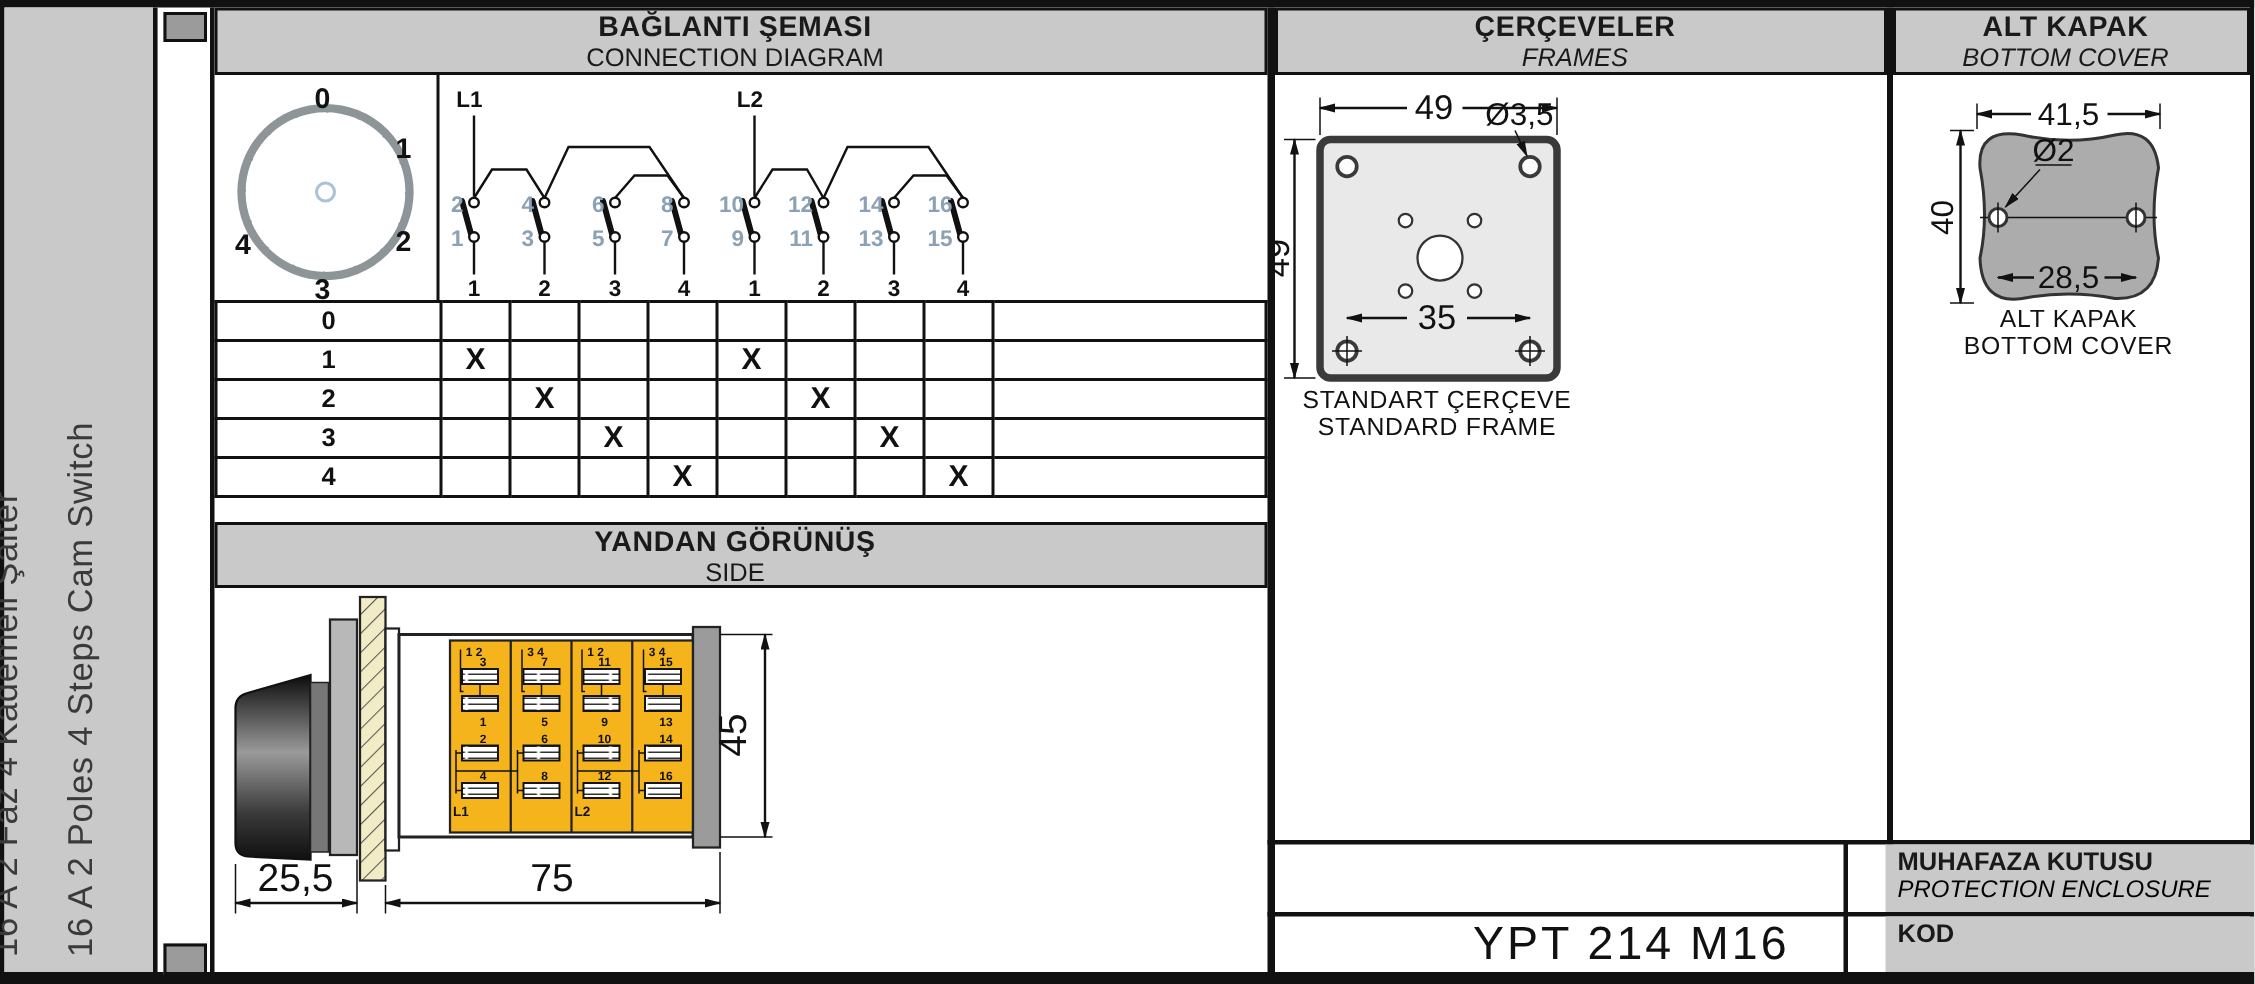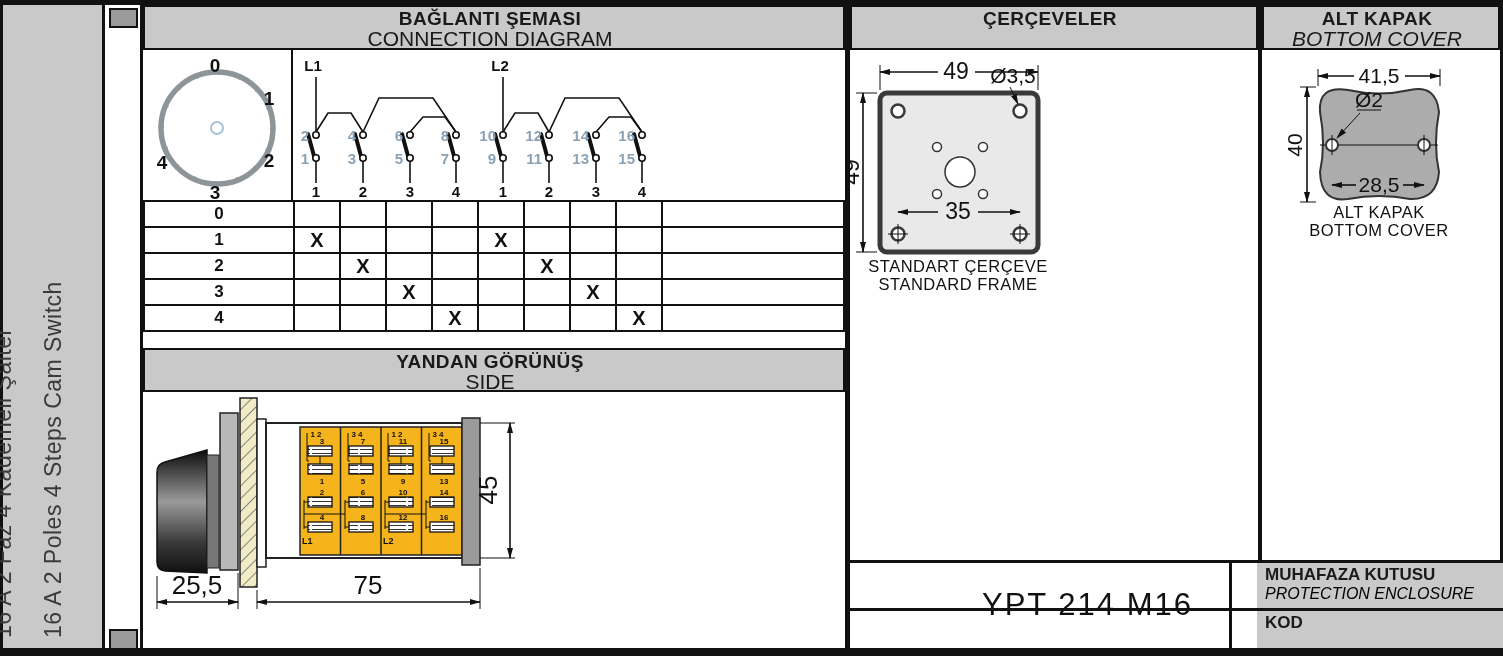--- a/index.html
+++ b/index.html
@@ -2,21 +2,21 @@
 <html><head>
 <meta charset="utf-8">
 <style>
   * { margin:0; padding:0; box-sizing:border-box; }
   body { font-family:"Liberation Sans", sans-serif; background:#fff; }
   .page { position:relative; width:1503px; height:656px; background:#fff; overflow:hidden; }
   .abs { position:absolute; }
   .blk { background:#111; }
   .hdr { position:absolute; background:#c9c9c9; border:2px solid #111; text-align:center; padding:1px 8px 0 0; }
   .hdr .l1 { font-weight:bold; font-size:19px; line-height:21px; letter-spacing:.4px; color:#1a1a1a; }
-  .hdr .l2 { font-size:21px; line-height:19px; color:#1a1a1a; }
+  .hdr .l2 { font-size:17px; line-height:19px; color:#1a1a1a; }
   .hdr .it { font-style:italic; }
   .sidebar { position:absolute; left:3px; top:5px; width:102px; height:643px; background:#c9c9c9; border-right:3px solid #111; }
   .vtext { position:absolute; bottom:10px; white-space:nowrap; transform-origin:0 100%; transform:rotate(-90deg); font-size:23px; color:#3a3a3a; letter-spacing:.5px; }
   .sq { position:absolute; left:109px; width:29px; background:#9b9b9b; border:2px solid #111; }
   table.xtab { position:absolute; left:143px; top:200px; width:702px; height:130px; border-collapse:collapse; table-layout:fixed; }
   table.xtab td { border:2px solid #111; height:26px; text-align:center; vertical-align:middle; padding:0; font-size:20px; font-weight:bold; color:#111; }
   table.xtab td.rl { font-size:17px; }
   .gcell { position:absolute; background:#c9c9c9; padding:2px 0 0 8px;margin-left:25px; }
   .gcell .l1 { font-weight:bold; font-size:17px; line-height:20px; color:#1a1a1a; }
   .gcell .l2 { font-style:italic; font-size:16px; line-height:18px; color:#000000; }
@@ -53,20 +53,21 @@
   <div class="abs blk" style="left:140px;top:5px;width:3px;height:643px"></div>
   <div class="sq" style="top:8px;height:20px"></div>
   <div class="sq" style="top:629px;height:21px"></div>
 
   <div class="hdr" style="left:143px;top:5px;width:702px;height:45px">
     <div class="l1">BAĞLANTI ŞEMASI</div>
     <div class="l2">CONNECTION DIAGRAM</div>
   </div>
   <div class="hdr" style="left:850px;top:5px;width:408px;height:45px">
     <div class="l1">ÇERÇEVELER</div>
+    <div class="l2 it">FRAMES</div>
   </div>
   <div class="hdr" style="left:1262px;top:5px;width:238px;height:45px">
     <div class="l1">ALT KAPAK</div>
     <div class="l2 it">BOTTOM COVER</div>
   </div>
   <div class="hdr" style="left:143px;top:348px;width:702px;height:44px">
     <div class="l1">YANDAN GÖRÜNÜŞ</div>
     <div class="l2">SIDE</div>
   </div>
 
@@ -420,15 +421,15 @@
   <div class="abs blk" style="left:845px;top:560px;width:655px;height:3px"></div>
   <div class="abs blk" style="left:845px;top:608px;width:655px;height:3px"></div>
   <div class="abs blk" style="left:1229px;top:560px;width:3px;height:88px"></div>
   <div class="gcell" style="left:1232px;top:563px;width:268px;height:45px">
     <div class="l1">MUHAFAZA KUTUSU</div>
     <div class="l2">PROTECTION ENCLOSURE</div>
   </div>
   <div class="gcell" style="left:1232px;top:611px;width:268px;height:37px">
     <div class="l1">KOD</div>
   </div>
-  <div class="codecell" style="left:850px;top:587px;width:349px;height:37px;line-height:36px">YPT 214 M16</div>
+  <div class="codecell" style="left:850px;top:611px;width:349px;height:37px;line-height:36px">YPT 214 M16</div>
 
 </div>
 
 </body></html>

